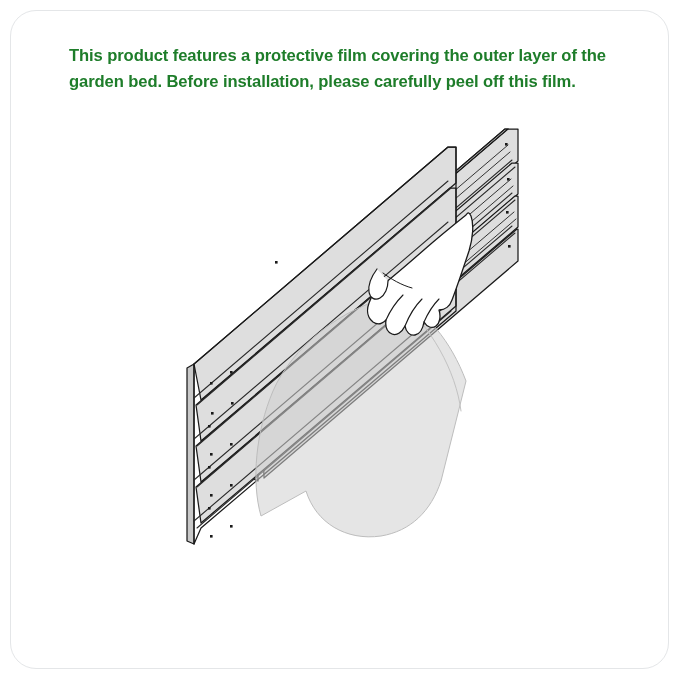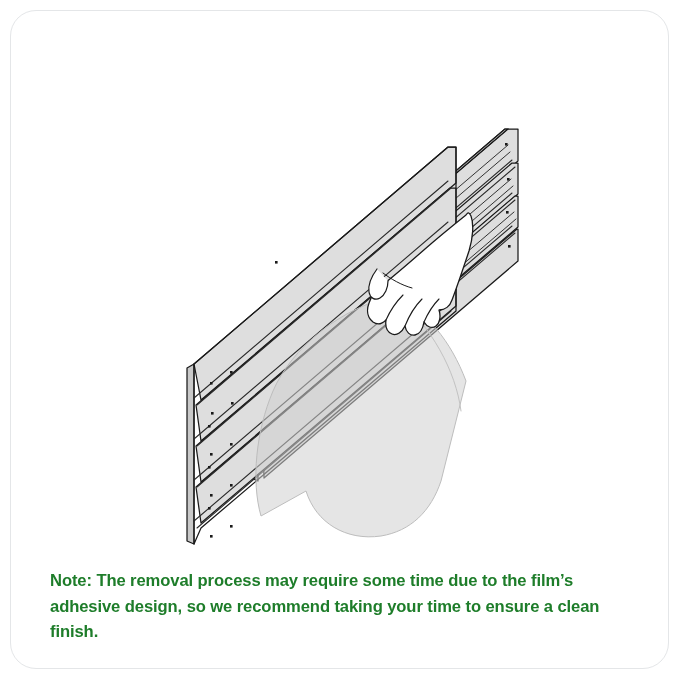--- a/index.html
+++ b/index.html
@@ -221,17 +221,17 @@
             <path d="M 394,315 C 398,305 404,295 411,288" fill="none" stroke="#1a1a1a" stroke-width="1.1"></path>
             <path d="M 413,311 C 417,302 422,294 428,288" fill="none" stroke="#1a1a1a" stroke-width="1.1"></path>
 
             <path d="M 372,262 C 380,268 390,274 401,277" fill="none" stroke="#1a1a1a" stroke-width="1"></path>
           </g>
 
         </g>
       </svg>
     </div>
 
-
-    <p class="instruction-text" id="note-text">Note: The removal process may require some time due to the film’s adhesive design, so we recommend taking your time to ensure a clean finish.</p>
+    <p class="instruction-text" id="intro-text">This product features a protective film covering the outer layer of the garden bed. Before installation, please carefully peel off this film.</p>
+
 
   </div>
 </div>
 
 </body></html>

